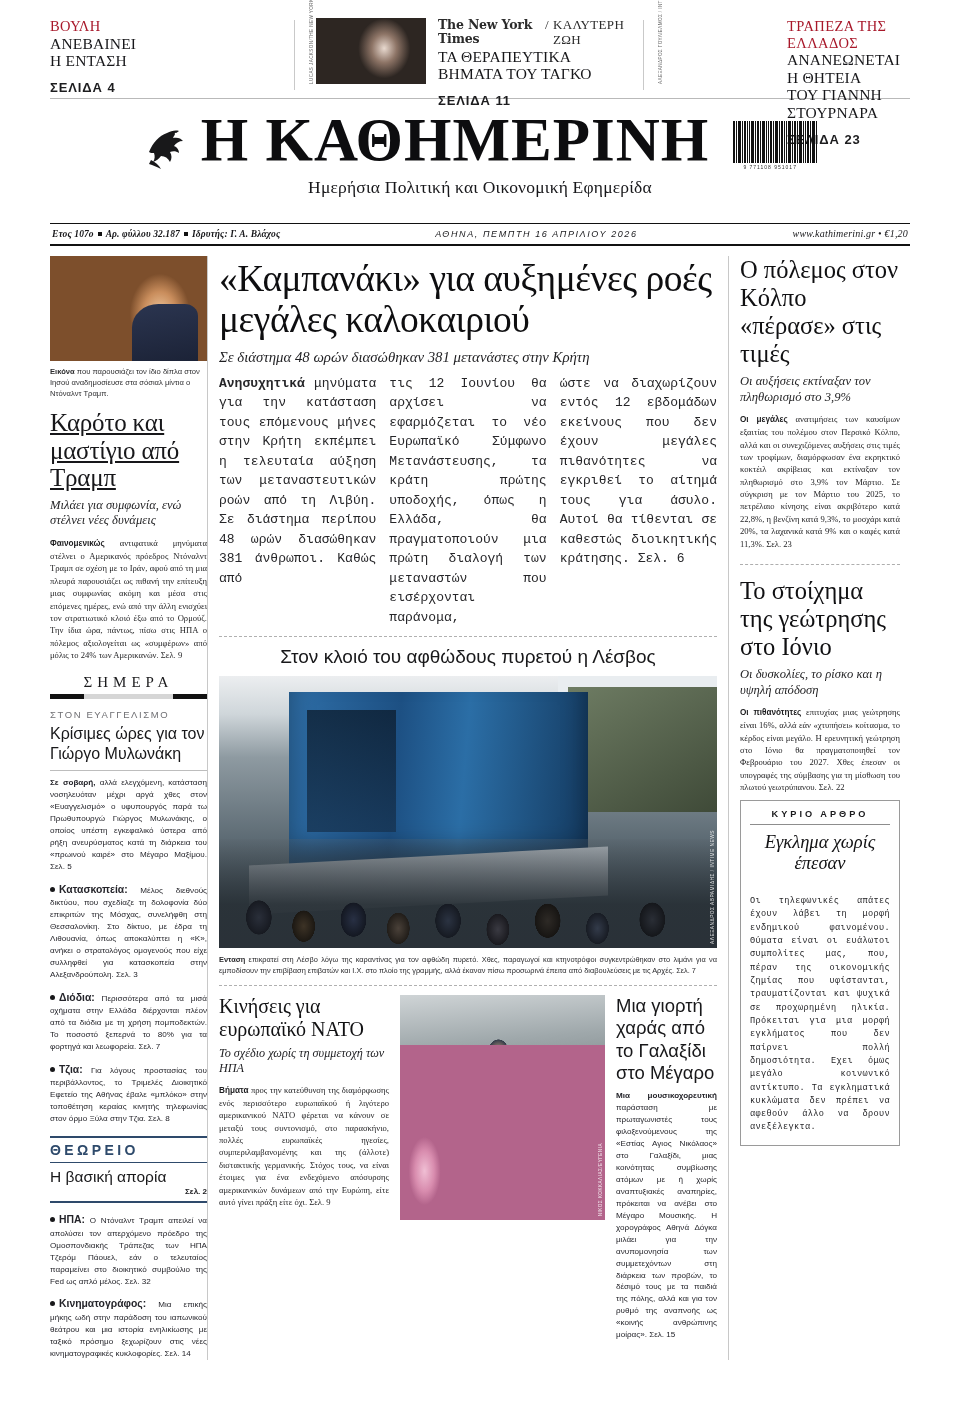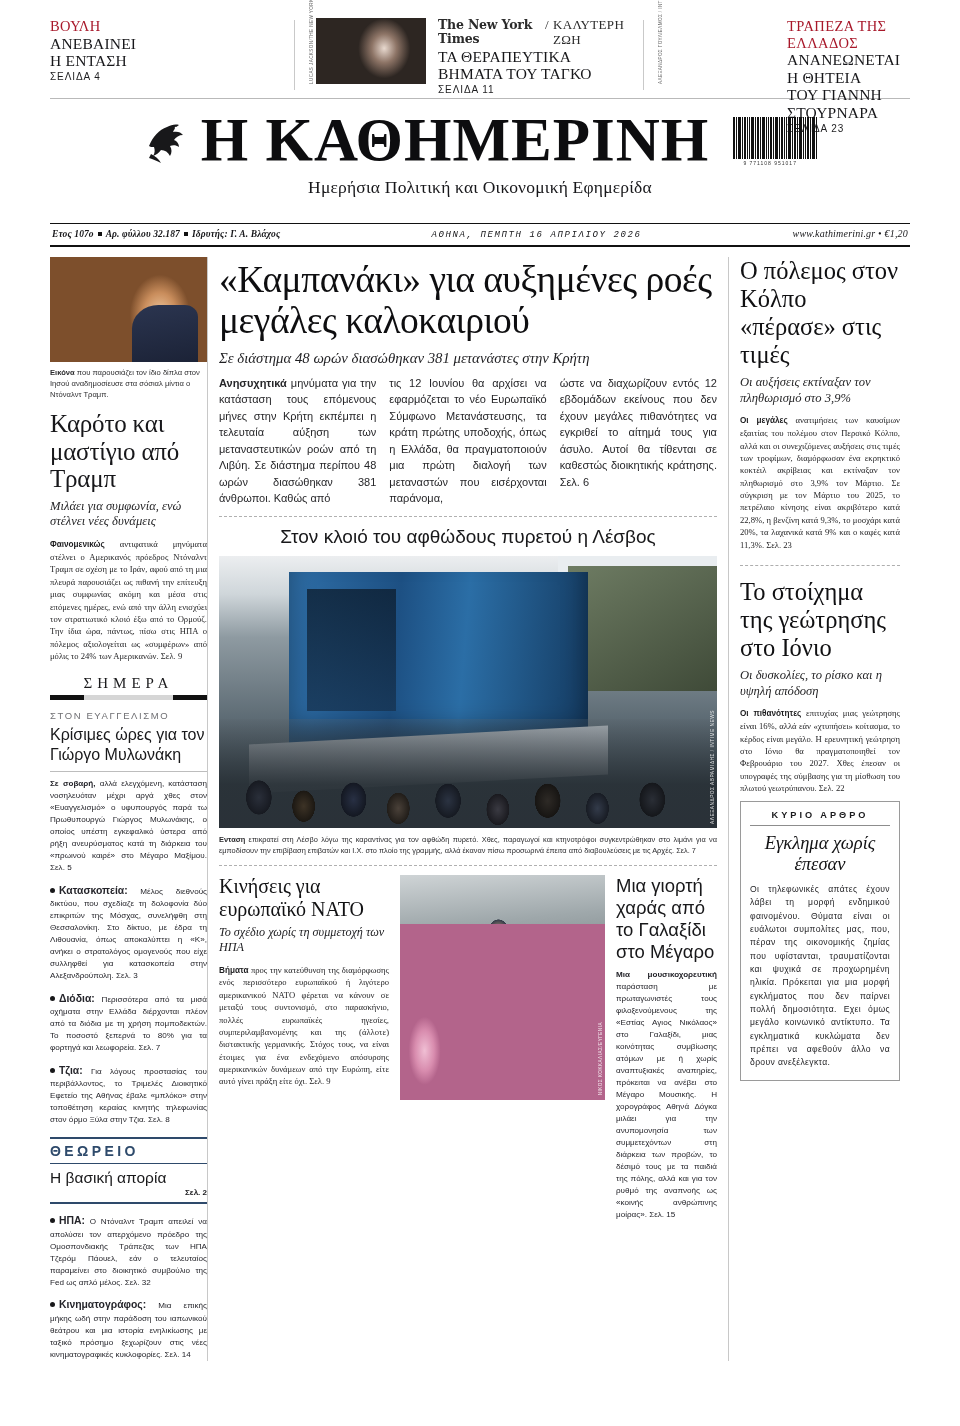--- a/index.html
+++ b/index.html
@@ -14,73 +14,73 @@
   .page { width:960px; height:1426px; position:relative; padding: 0 50px; }
 
   
   .topbar { display:flex; align-items:flex-start; padding-top:18px; height:92px; }
   .tb-cell { display:flex; align-items:flex-start; }
   .tb-text { line-height:1.14; }
   .tb-kicker { font-family:"Liberation Serif",serif; font-size:14.5px; letter-spacing:.4px; color:#a8182a; }
   .tb-kicker.nyt { color:#2b2b2b; font-size:13px; display:flex; align-items:baseline; gap:4px;}
   .nyt-logo { font-family:"DejaVu Serif", serif; font-size:12.5px; font-weight:700; letter-spacing:-.2px; }
   .tb-l1, .tb-l2 { font-family:"Liberation Serif",serif; font-size:15.5px; color:#17171a; letter-spacing:.2px;}
-  .tb-page { font-family:"Liberation Sans",sans-serif; font-size:10px; font-weight:400; letter-spacing:.9px; margin-top:1px; color:#1d1d1f;}
+  .tb-page { font-family:"Liberation Sans",sans-serif; font-size:13px; font-weight:700; letter-spacing:.9px; margin-top:11px; color:#1d1d1f;}
   .tb-sep { width:1px; background:#c9c9c9; align-self:stretch; margin:2px 14px 2px 14px; }
   .tb-photo { width:110px; height:66px; position:relative; overflow:hidden; flex:none; }
   .tb-credit { writing-mode: vertical-rl; transform: rotate(180deg); font-size:4.6px; letter-spacing:.4px;
                color:#6a6a6a; margin-right:2px; white-space:nowrap; align-self:flex-start; height:66px;
                font-family:"Liberation Sans",sans-serif; }
   .ph-tango { background:
       radial-gradient(ellipse 26px 30px at 62% 46%, #e8d9cf 0%, #8d7466 48%, #2d2622 100%),
       radial-gradient(ellipse 22px 26px at 38% 52%, #cbb2a3 0%, #5a4840 55%, #241d1a 100%),
       linear-gradient(150deg,#2a2320 0%,#534640 40%,#17120f 100%); }
   .ph-stournaras { background:
       radial-gradient(ellipse 16px 20px at 50% 36%, #e8cdb4 0%, #c39d7c 60%, #8a6948 100%),
       radial-gradient(ellipse 34px 26px at 50% 88%, #1b2330 0%, #10151d 70%),
       linear-gradient(120deg,#6d4f36 0%,#8b6743 45%,#4a3venture 100%),
       linear-gradient(120deg,#6d4f36 0%,#8b6743 45%,#3b2a1c 100%); }
   .banner-rule { border-top:1px solid #b9b9b9; margin-top:6px; }
 
   
   .masthead { text-align:center; padding-top:10px; position:relative; }
-  .mast-row { display:flex; align-items:center; justify-content:center; gap:14px; }
+  .mast-row { display:flex; align-items:flex-end; justify-content:center; gap:14px; }
   .mast-bird { width:44px; height:48px; flex:none; }
   .mast-title { font-family:"Liberation Serif", serif; font-size:61px; font-weight:700;
                 letter-spacing:1px; line-height:1; color:#0d0d0f; }
   .barcode { display:flex; align-items:flex-end; gap:1px; height:46px; margin-left:10px; }
   .barcode i { display:block; background:#111; width:1px; height:42px; }
   .barcode .t { width:2px; } .barcode .w3 { width:3px; }
   .barcode-num { font-size:5px; letter-spacing:1px; text-align:center; color:#333; margin-top:1px;}
   .mast-sub { font-family:"Liberation Serif",serif; font-size:17.5px; margin-top:7px; letter-spacing:.2px; }
   .mast-meta { display:flex; justify-content:space-between; align-items:baseline;
                border-top:1px solid #111; border-bottom:2.5px solid #111;
                margin-top:25px; padding:4px 2px 5px; font-size:9.5px; }
   .meta-left  { font-family:"Liberation Serif",serif; font-style:italic; font-weight:700; letter-spacing:.1px;}
-  .meta-mid   { font-family:Liberation Mono, monospace; font-style:italic; letter-spacing:1.6px; font-size:9px;}
+  .meta-mid   { font-family:Liberation Sans, sans-serif; font-style:italic; letter-spacing:1.6px; font-size:9px;}
   .meta-right { font-family:"Liberation Serif",serif; font-style:italic; font-size:10px; letter-spacing:.2px;}
   .sq { display:inline-block; width:4px; height:4px; background:#111; margin:0 4px 1px 4px; }
 
   
   .grid { display:flex; gap:0; margin-top:10px; }
   .col-left  { width:158px; flex:none; border-right:1px solid #c8c8c8; }
   .col-mid   { width:520px; flex:none; padding:0 11px; }
   .col-right { width:172px; flex:none; padding-left:11px; border-left:1px solid #c8c8c8; }
 
   
   .photo-trump { width:100%; height:105px; background:
       radial-gradient(ellipse 30px 40px at 70% 55%, #f0c9a0 0%, #c98d5c 55%, #7d4f2c 100%),
       radial-gradient(ellipse 26px 38px at 33% 48%, #f3e0cd 0%, #b99170 60%, #6d523c 100%),
       linear-gradient(160deg,#d7cfc2 0%,#b9ad9c 35%,#5f5345 100%);
       position:relative; overflow:hidden; }
   .photo-trump::after{ content:""; position:absolute; left:52%; top:46%; width:42%; height:56%;
       background:linear-gradient(170deg,#2b3550 0%,#1b2236 100%); border-radius:40% 20% 0 0;}
   .cap { font-family:"Liberation Sans",sans-serif; font-size:7.6px; line-height:1.45; margin-top:5px; color:#2c2c2e; }
   .cap b { font-weight:700; }
-  .lead-hd { font-family:"Liberation Serif",serif; font-size:25px; line-height:1.1; margin-top:10px; letter-spacing:-.2px; }
+  .lead-hd { font-family:"Liberation Serif",serif; font-size:25px; line-height:1.1; margin-top:10px; letter-spacing:-.2px;text-decoration:underline; }
   .lead-sub { font-family:"Liberation Serif",serif; font-style:italic; font-size:12.6px; line-height:1.26; margin-top:6px; color:#262628; }
   .body-s { font-family:"Liberation Serif",serif; font-size:8.6px; line-height:1.44; text-align:justify; margin-top:8px; color:#1d1d1f; }
   .body-s b { font-family:"Liberation Sans",sans-serif; font-size:8.2px; }
 
   .simera-wrap { margin-top:13px; }
   .simera-ttl { font-family:"Liberation Serif",serif; font-size:15px; letter-spacing:5px; text-align:center; color:#1b1b1d; }
   .simera-rule { display:flex; align-items:center; gap:0; margin-top:3px; height:5px; }
   .simera-rule .blk { background:#111; height:5px; width:34px; }
   .simera-rule .gry { background:#d6d6d6; height:5px; flex:1; }
   .kicker-gray { font-family:"Liberation Sans",sans-serif; font-size:9.5px; letter-spacing:1.6px;
@@ -99,21 +99,21 @@
   .theoreio-hr { border-top:1px solid #2e4a6b; margin:4px 0 5px; }
   .theoreio-hd { font-family:"Liberation Sans",sans-serif; font-size:15.5px; color:#18181a; }
   .theoreio-pg { font-family:"Liberation Sans",sans-serif; font-size:8px; font-weight:700; text-align:right; margin-top:1px;}
 
   
   .main-hd { font-family:"Liberation Serif",serif; font-size:37.5px; line-height:1.1; letter-spacing:-.5px;
              color:#0e0e10; margin-top:2px; }
   .main-sub { font-family:"Liberation Serif",serif; font-style:italic; font-size:14.8px; margin-top:8px; color:#1f1f22; }
   .three-col { display:flex; gap:13px; margin-top:8px; }
   .three-col > div { flex:1; }
-  .body-3 { font-family:Liberation Sans, sans-serif; font-size:11px; line-height:1.5; text-align:justify; color:#262629; }
+  .body-3 { font-family:Liberation Mono, monospace; font-size:13px; line-height:1.5; text-align:justify; color:#262629; }
   .body-3 b { font-weight:700; }
   .dash-rule { border-top:1.5px dashed #b0b0b0; margin:9px 0 0; }
   .photo-ttl { font-family:"Liberation Sans",sans-serif; font-size:19px; text-align:center; margin:9px 0 8px; color:#18181a;}
   .photo-main { width:100%; height:272px; position:relative; overflow:hidden;
       background:linear-gradient(180deg,#eceef0 0%,#cfd6da 14%,#8e9aa1 30%,#5d6b74 60%,#3a464e 100%); }
   .pm-ship { position:absolute; left:14%; top:6%; width:60%; height:64%;
       background:linear-gradient(95deg,#2f6fa8 0%,#1d5083 36%,#2b6ea6 58%,#143a60 100%);
       box-shadow: inset 0 -18px 26px rgba(0,0,0,.38); }
   .pm-ship::before { content:""; position:absolute; left:6%; top:10%; width:30%; height:70%;
       background:linear-gradient(180deg,#0c1b2b,#16324f); opacity:.75;}
@@ -167,22 +167,22 @@
 
   
   .hd-right { font-family:"Liberation Serif",serif; font-size:24.5px; line-height:1.14; color:#101012; }
   .rule-dash { border-top:1.5px dashed #aeaeae; margin:14px 0 12px; }
   .kyrio-box { border:1px solid #9a9a9a; padding:8px 9px 10px; margin-top:6px; }
   .kyrio-ttl { font-family:"Liberation Sans",sans-serif; font-weight:700; font-size:9.2px; letter-spacing:3px;
                text-align:center; color:#1a1a1c; }
   .kyrio-hr { border-top:1px solid #8d8d8d; margin:5px 0 7px; }
   .kyrio-hd { font-family:"Liberation Serif",serif; font-style:italic; font-size:18.5px; line-height:1.18;
               text-align:center; color:#131315; }
-  .kyrio-body { font-family:Liberation Sans, sans-serif; font-size:8.6px; line-height:1.55; text-align:justify;
-                letter-spacing:.35px; margin-top:7px; color:#1e1e21; }
+  .kyrio-body { font-family:Liberation Mono, monospace; font-size:8.6px; line-height:1.55; text-align:justify;
+                letter-spacing:.35px; margin-top:20px; color:#1e1e21; }
 </style>
 </head>
 <body>
 
 <div class="page">
 
   <div class="topbar">
 
     <div class="tb-cell" style="width:230px;">
       <div class="tb-text">

